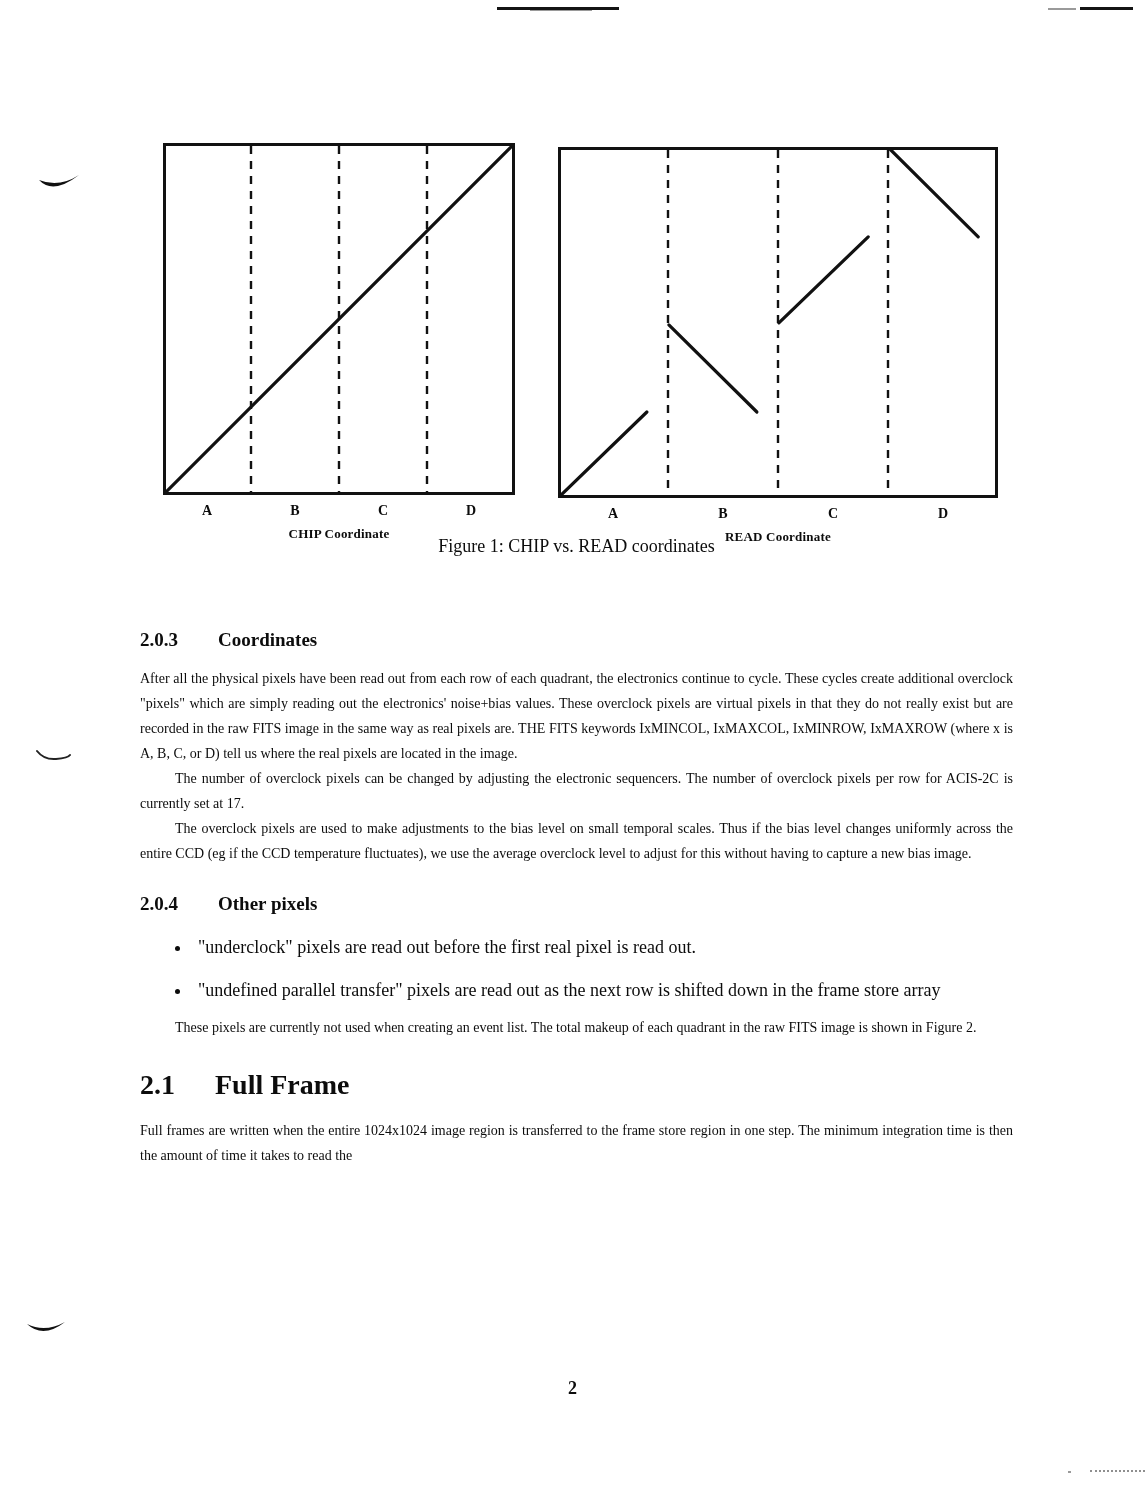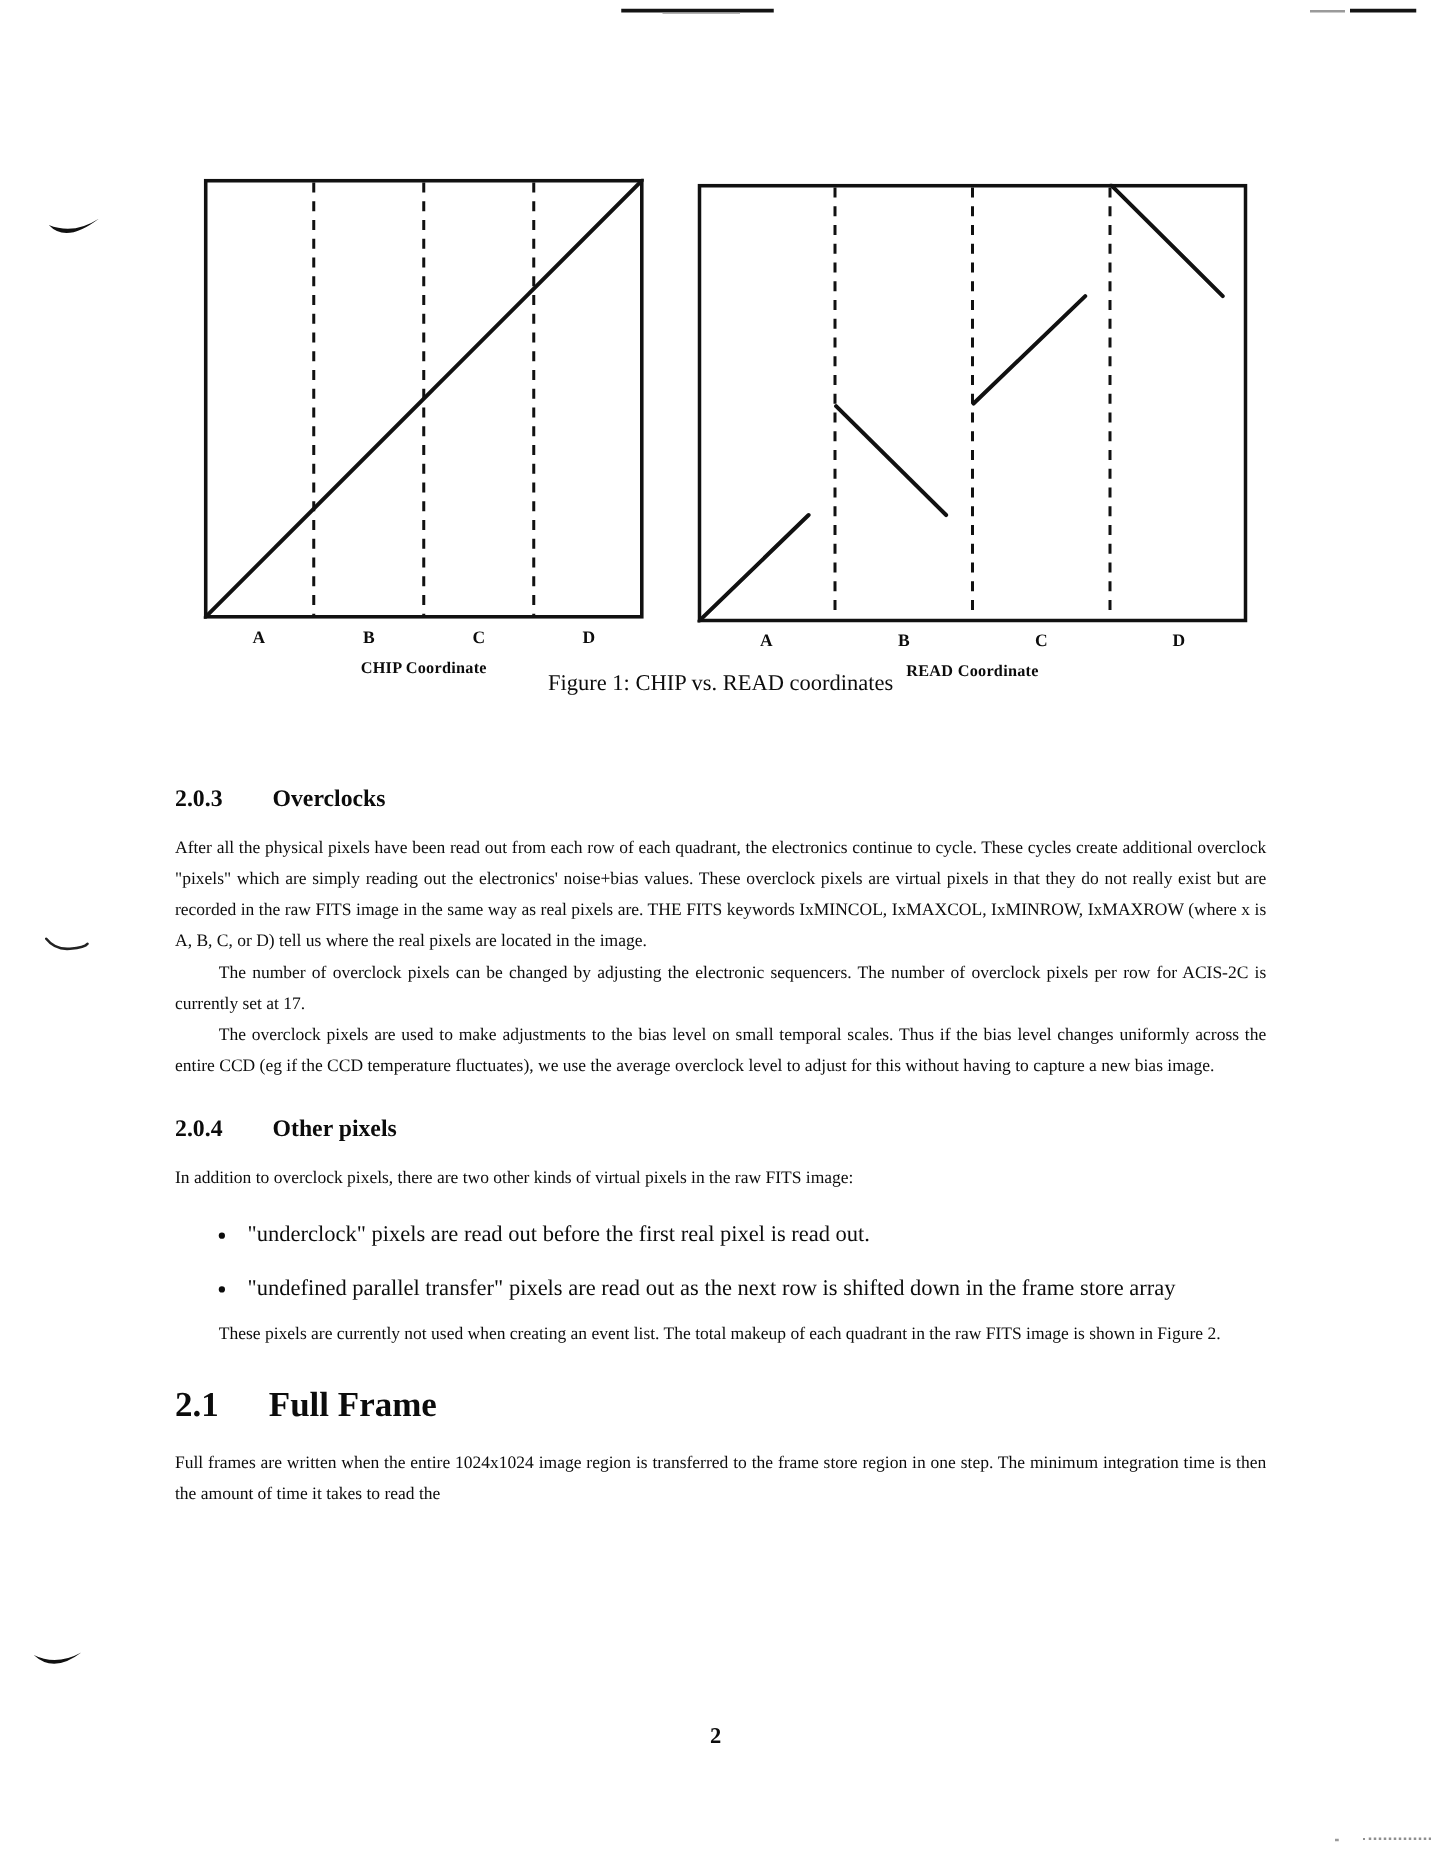--- a/index.html
+++ b/index.html
@@ -103,27 +103,26 @@
     <span>C</span>
     <span>D</span>
   </div>
   <div class="panel-caption">READ Coordinate</div>
 </div>
 
 <div class="fig-caption">Figure 1: CHIP vs. READ coordinates</div>
 
 <div class="textcol">
 
-  <h3 class="sec-head"><span class="num">2.0.3</span><span>Overclocks</span></h3>
+  <h3 class="sec-head"><span class="num">2.0.3</span><span>Coordinates</span></h3>
   <p>After all the physical pixels have been read out from each row of each quadrant, the electronics continue to cycle. These cycles create additional overclock "pixels" which are simply reading out the electronics' noise+bias values. These overclock pixels are virtual pixels in that they do not really exist but are recorded in the raw FITS image in the same way as real pixels are. THE FITS keywords IxMINCOL, IxMAXCOL, IxMINROW, IxMAXROW (where x is A, B, C, or D) tell us where the real pixels are located in the image.</p>
   <p class="indent">The number of overclock pixels can be changed by adjusting the electronic sequencers. The number of overclock pixels per row for ACIS-2C is currently set at 17.</p>
   <p class="indent">The overclock pixels are used to make adjustments to the bias level on small temporal scales. Thus if the bias level changes uniformly across the entire CCD (eg if the CCD temperature fluctuates), we use the average overclock level to adjust for this without having to capture a new bias image.</p>
 
   <h3 class="sec-head" style="margin-top:27px;"><span class="num">2.0.4</span><span>Other pixels</span></h3>
-  <p>In addition to overclock pixels, there are two other kinds of virtual pixels in the raw FITS image:</p>
   <ul class="vlist">
     <li>"underclock" pixels are read out before the first real pixel is read out.</li>
     <li>"undefined parallel transfer" pixels are read out as the next row is shifted down in the frame store array</li>
   </ul>
   <p class="indent">These pixels are currently not used when creating an event list. The total makeup of each quadrant in the raw FITS image is shown in Figure 2.</p>
 
   <h3 class="sec-head big"><span class="num">2.1</span><span>Full Frame</span></h3>
   <p>Full frames are written when the entire 1024x1024 image region is transferred to the frame store region in one step. The minimum integration time is then the amount of time it takes to read the</p>
 
 </div>

